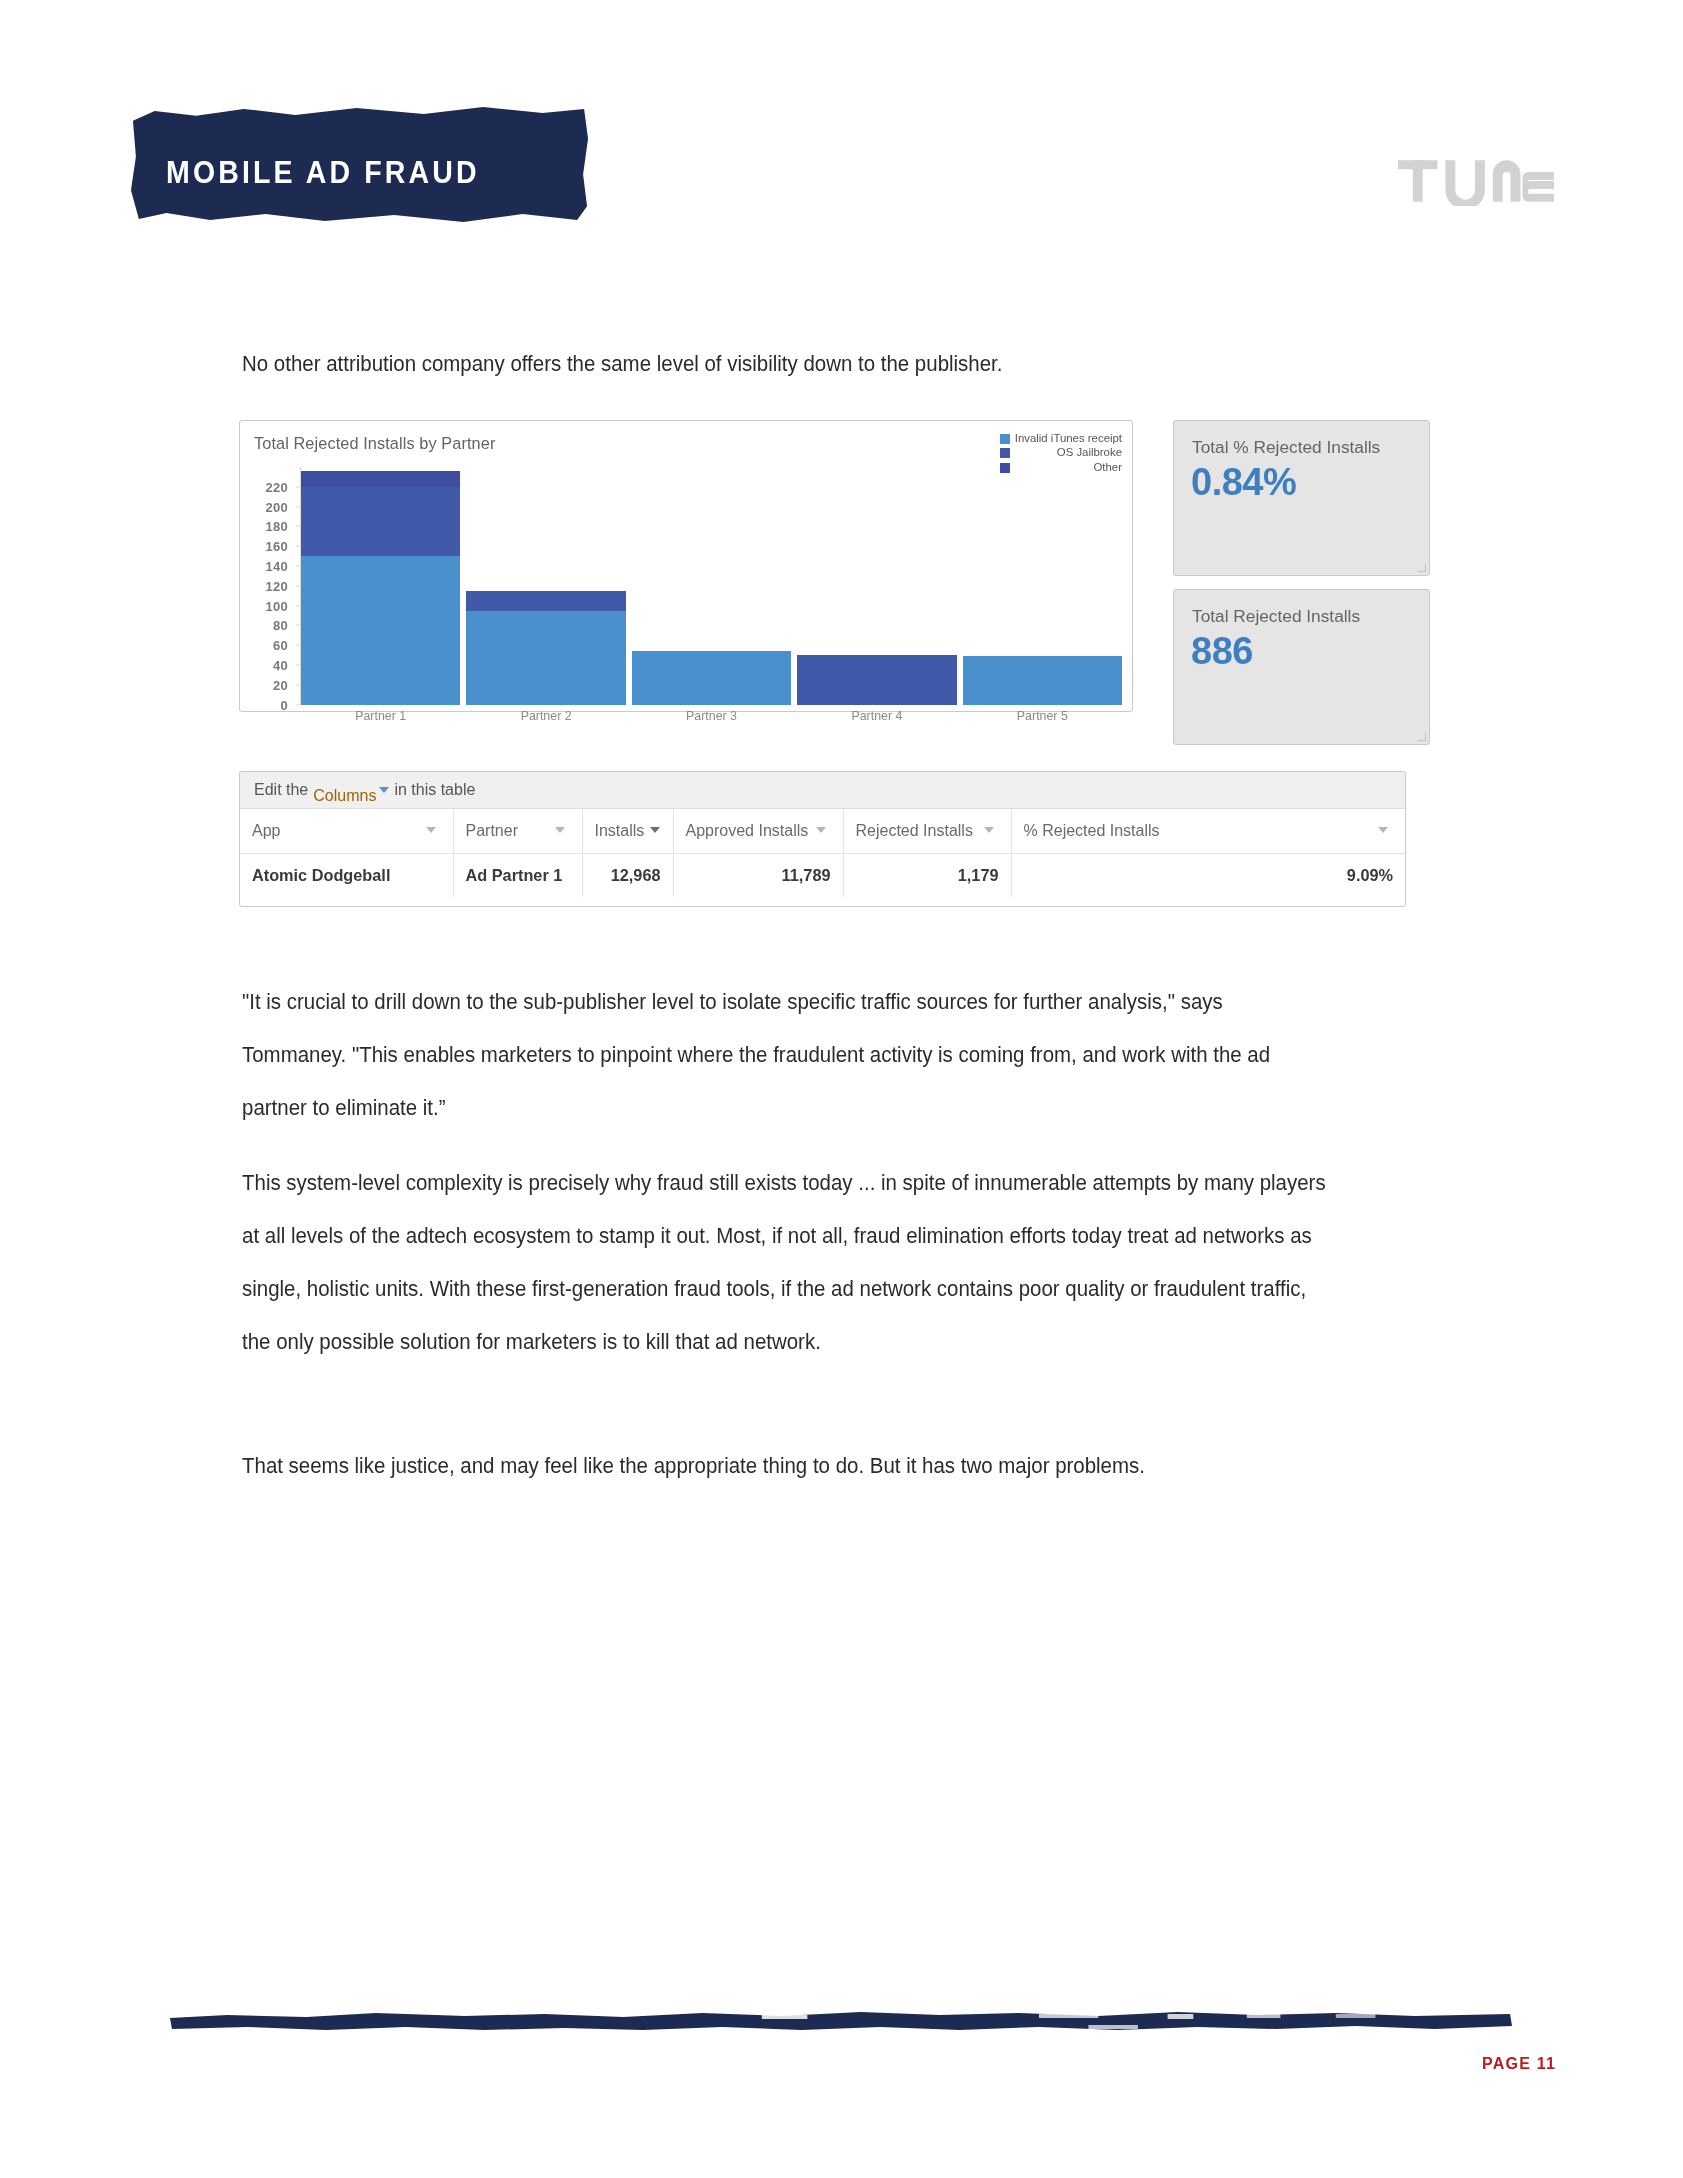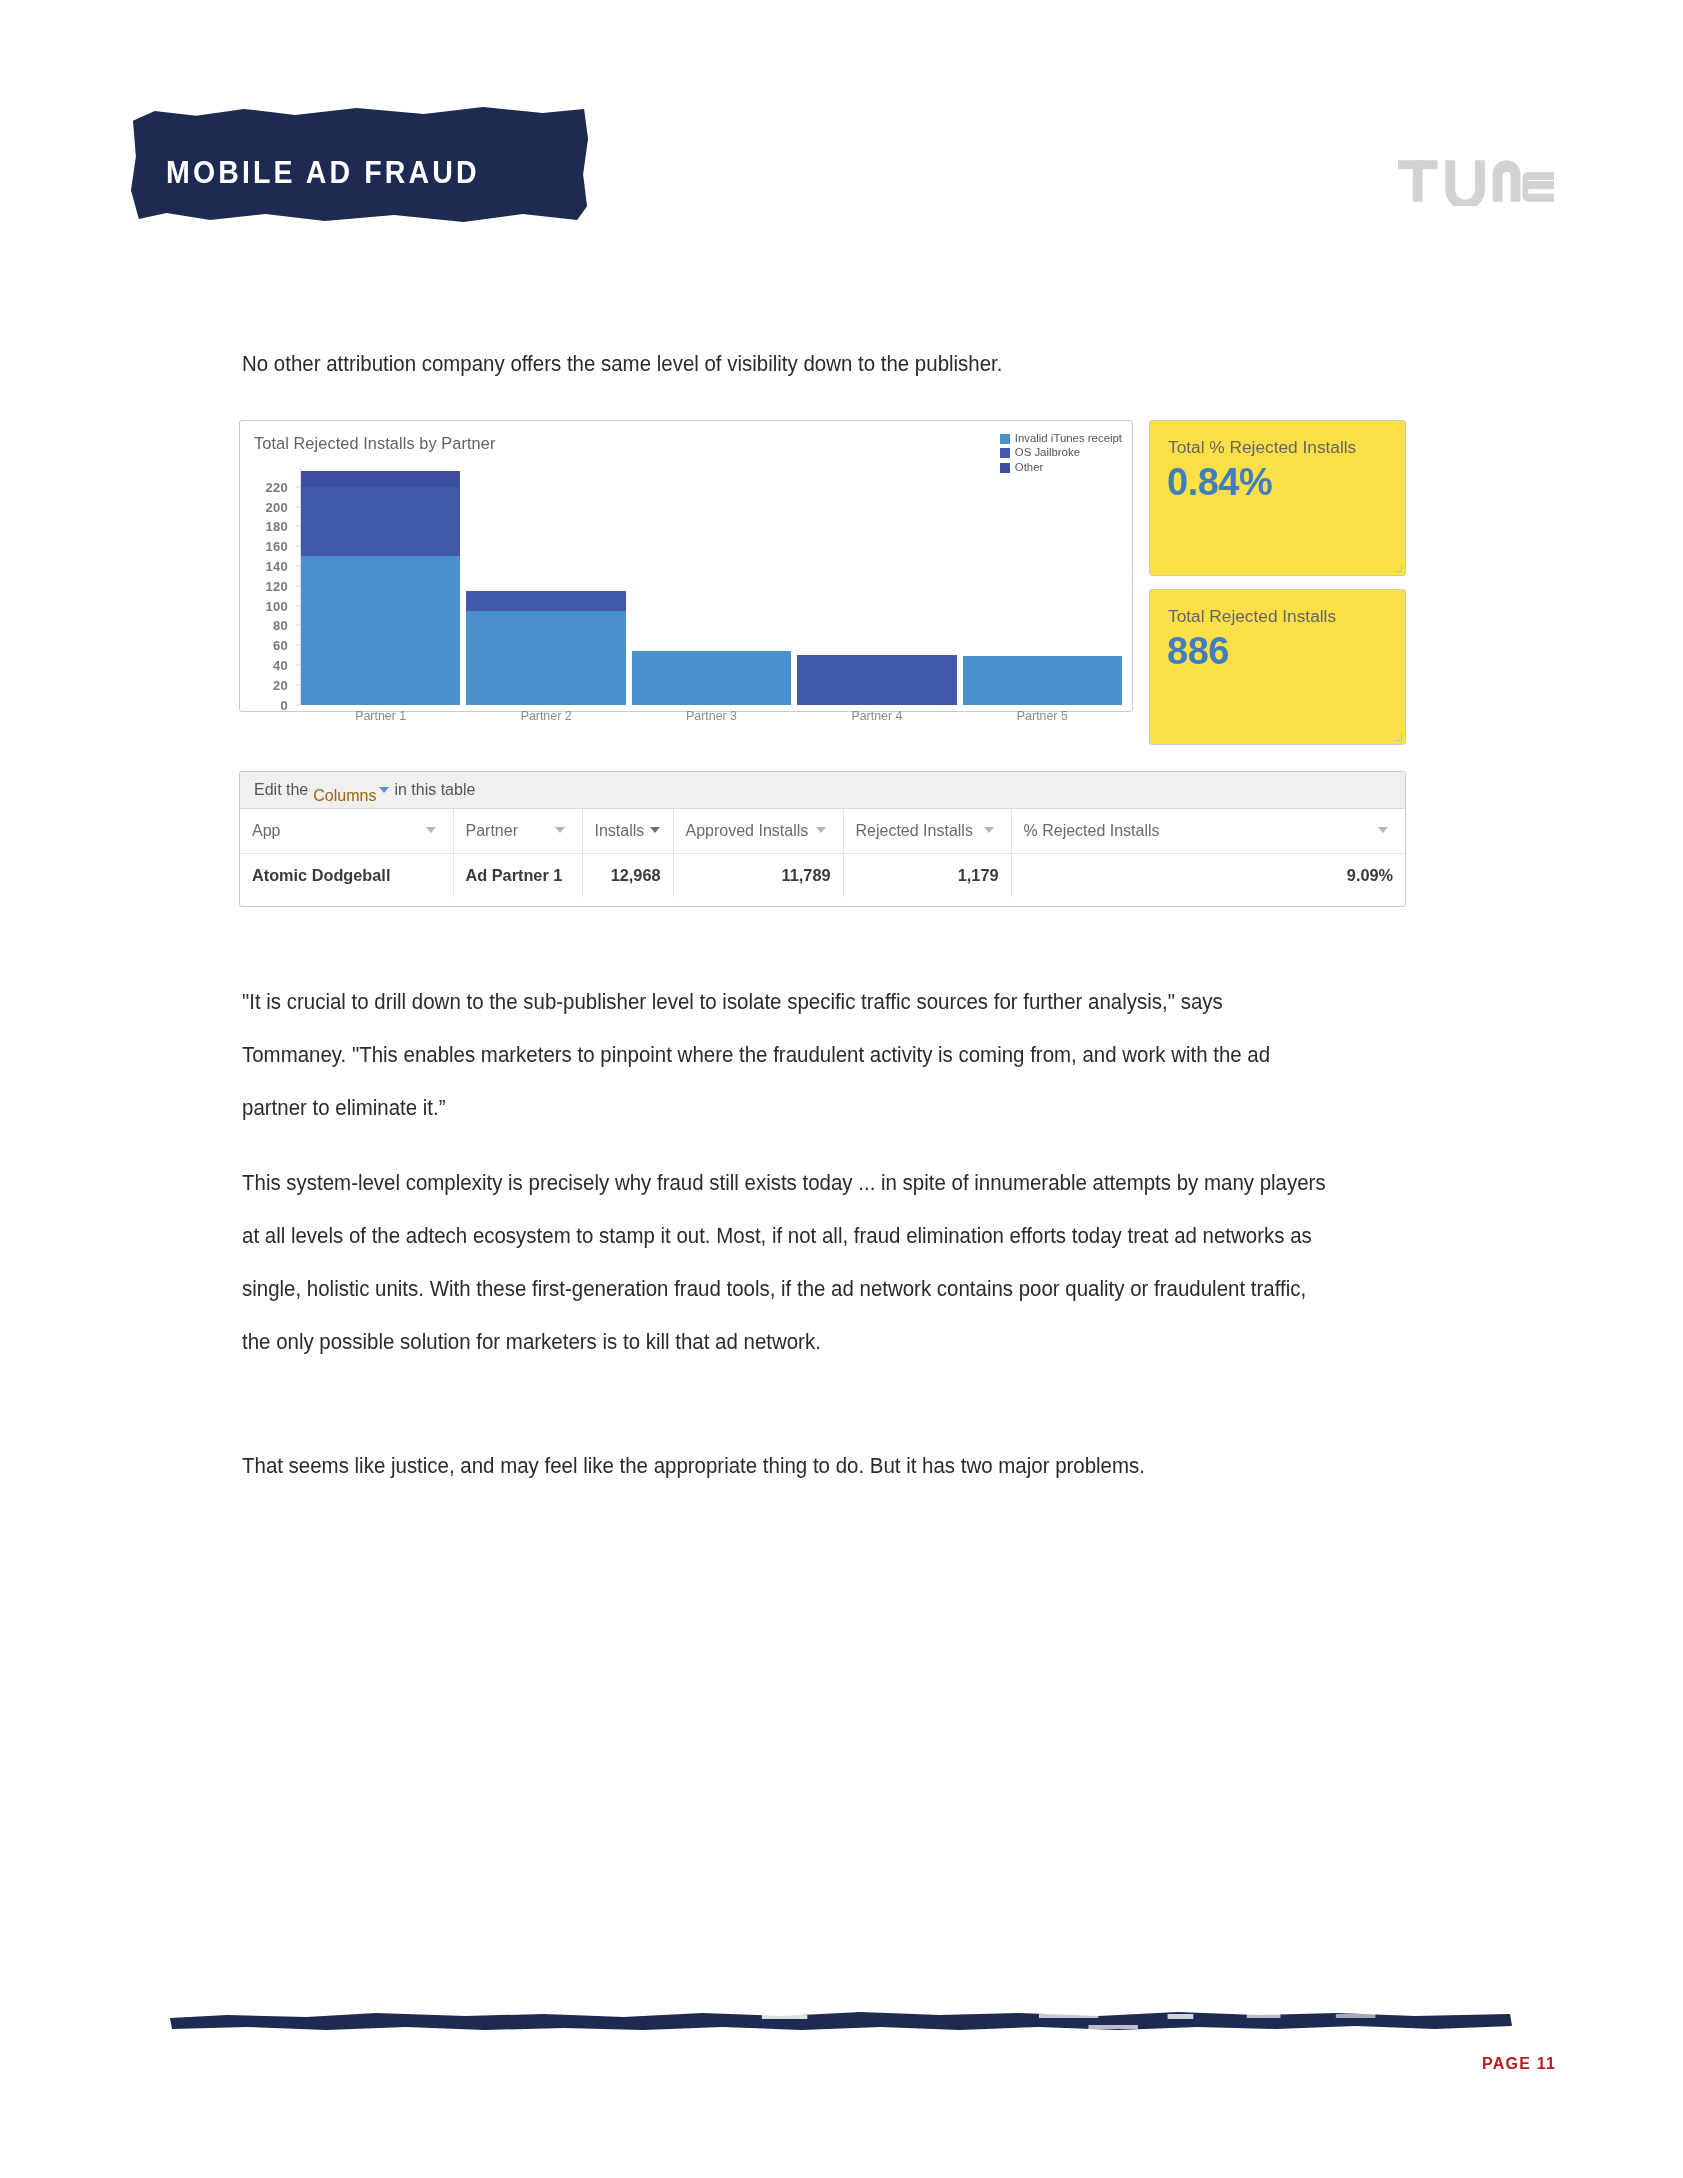--- a/index.html
+++ b/index.html
@@ -99,20 +99,21 @@
   #chart-legend {
     position: absolute;
     right: 10px; top: 12px;
     text-align: left;
   }
   .legend-item {
     display: flex;
     align-items: center;
     margin-bottom: 3px;
     white-space: nowrap;
+    justify-content: space-between;
   }
   .legend-swatch {
     width: 10px; height: 10px;
     margin-right: 5px;
     flex: none;
   }
   .legend-label {
     color: #555;
     font-family: "Liberation Sans Narrow", "Liberation Sans", sans-serif;
     font-size: 11.4px;
@@ -183,25 +184,25 @@
     text-align: center;
     color: #8a8a8a;
     font-family: "Liberation Sans Narrow", "Liberation Sans", sans-serif;
     font-size: 12.4px;
     padding-top: 4px;
   }
 
   
   .kpi-card {
     position: absolute;
-    left: 910px;
+    left: 934px;
     width: 257px;
     border: 1.5px solid #c9c9c9;
     border-radius: 3px;
-    background: #fde047;
+    background: #e5e5e5;
     box-sizing: border-box;
   }
   #kpi-pct { top: 0;   height: 156px; }
   #kpi-tot { top: 169px; height: 156px; }
   .kpi-label {
     position: absolute;
     left: 18px; top: 16px;
     color: #656565;
     font-family: "Liberation Sans Narrow", "Liberation Sans", sans-serif;
     font-size: 17.3px;

